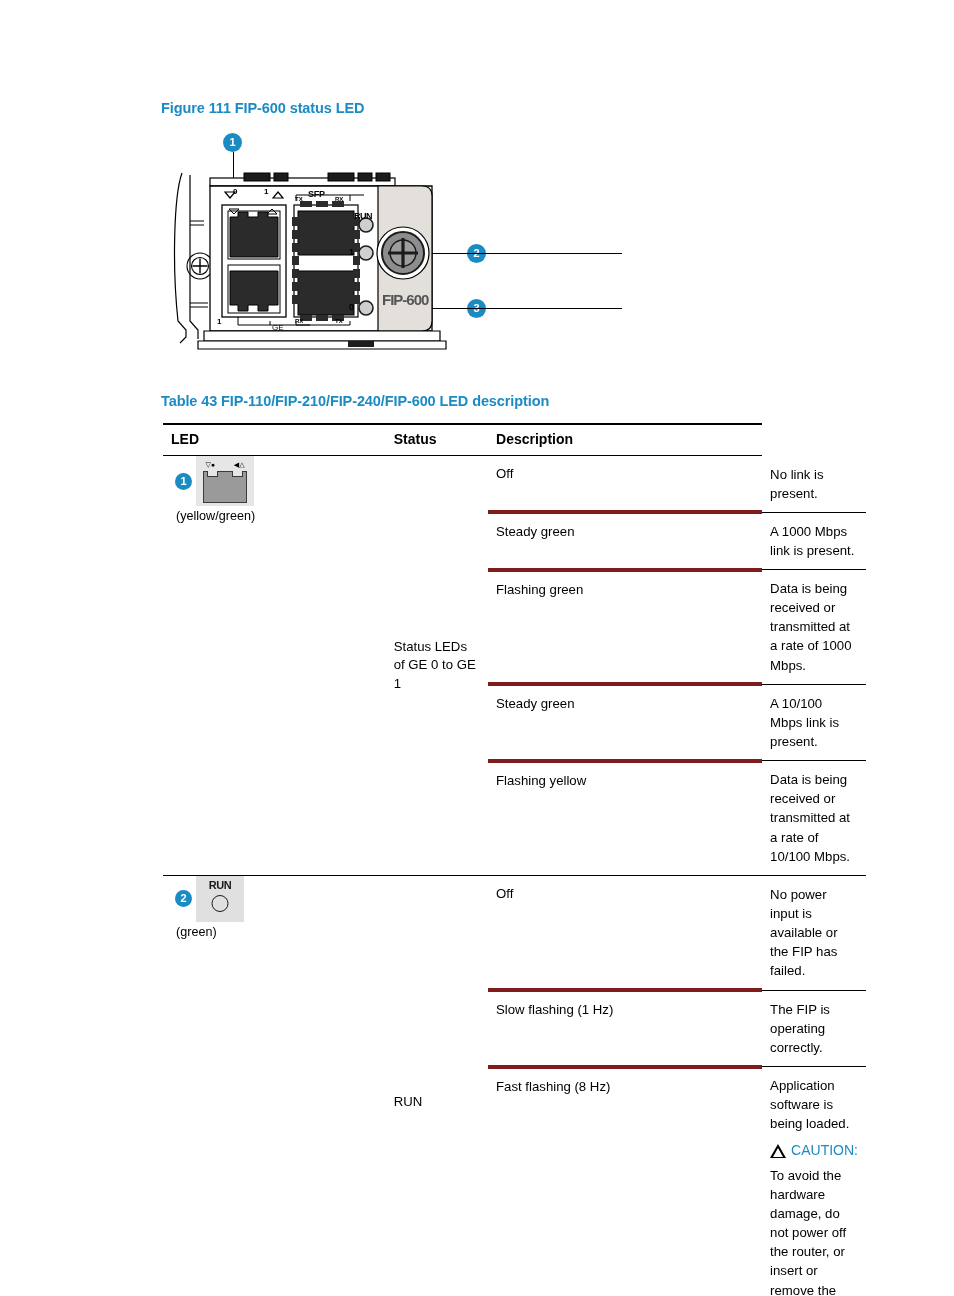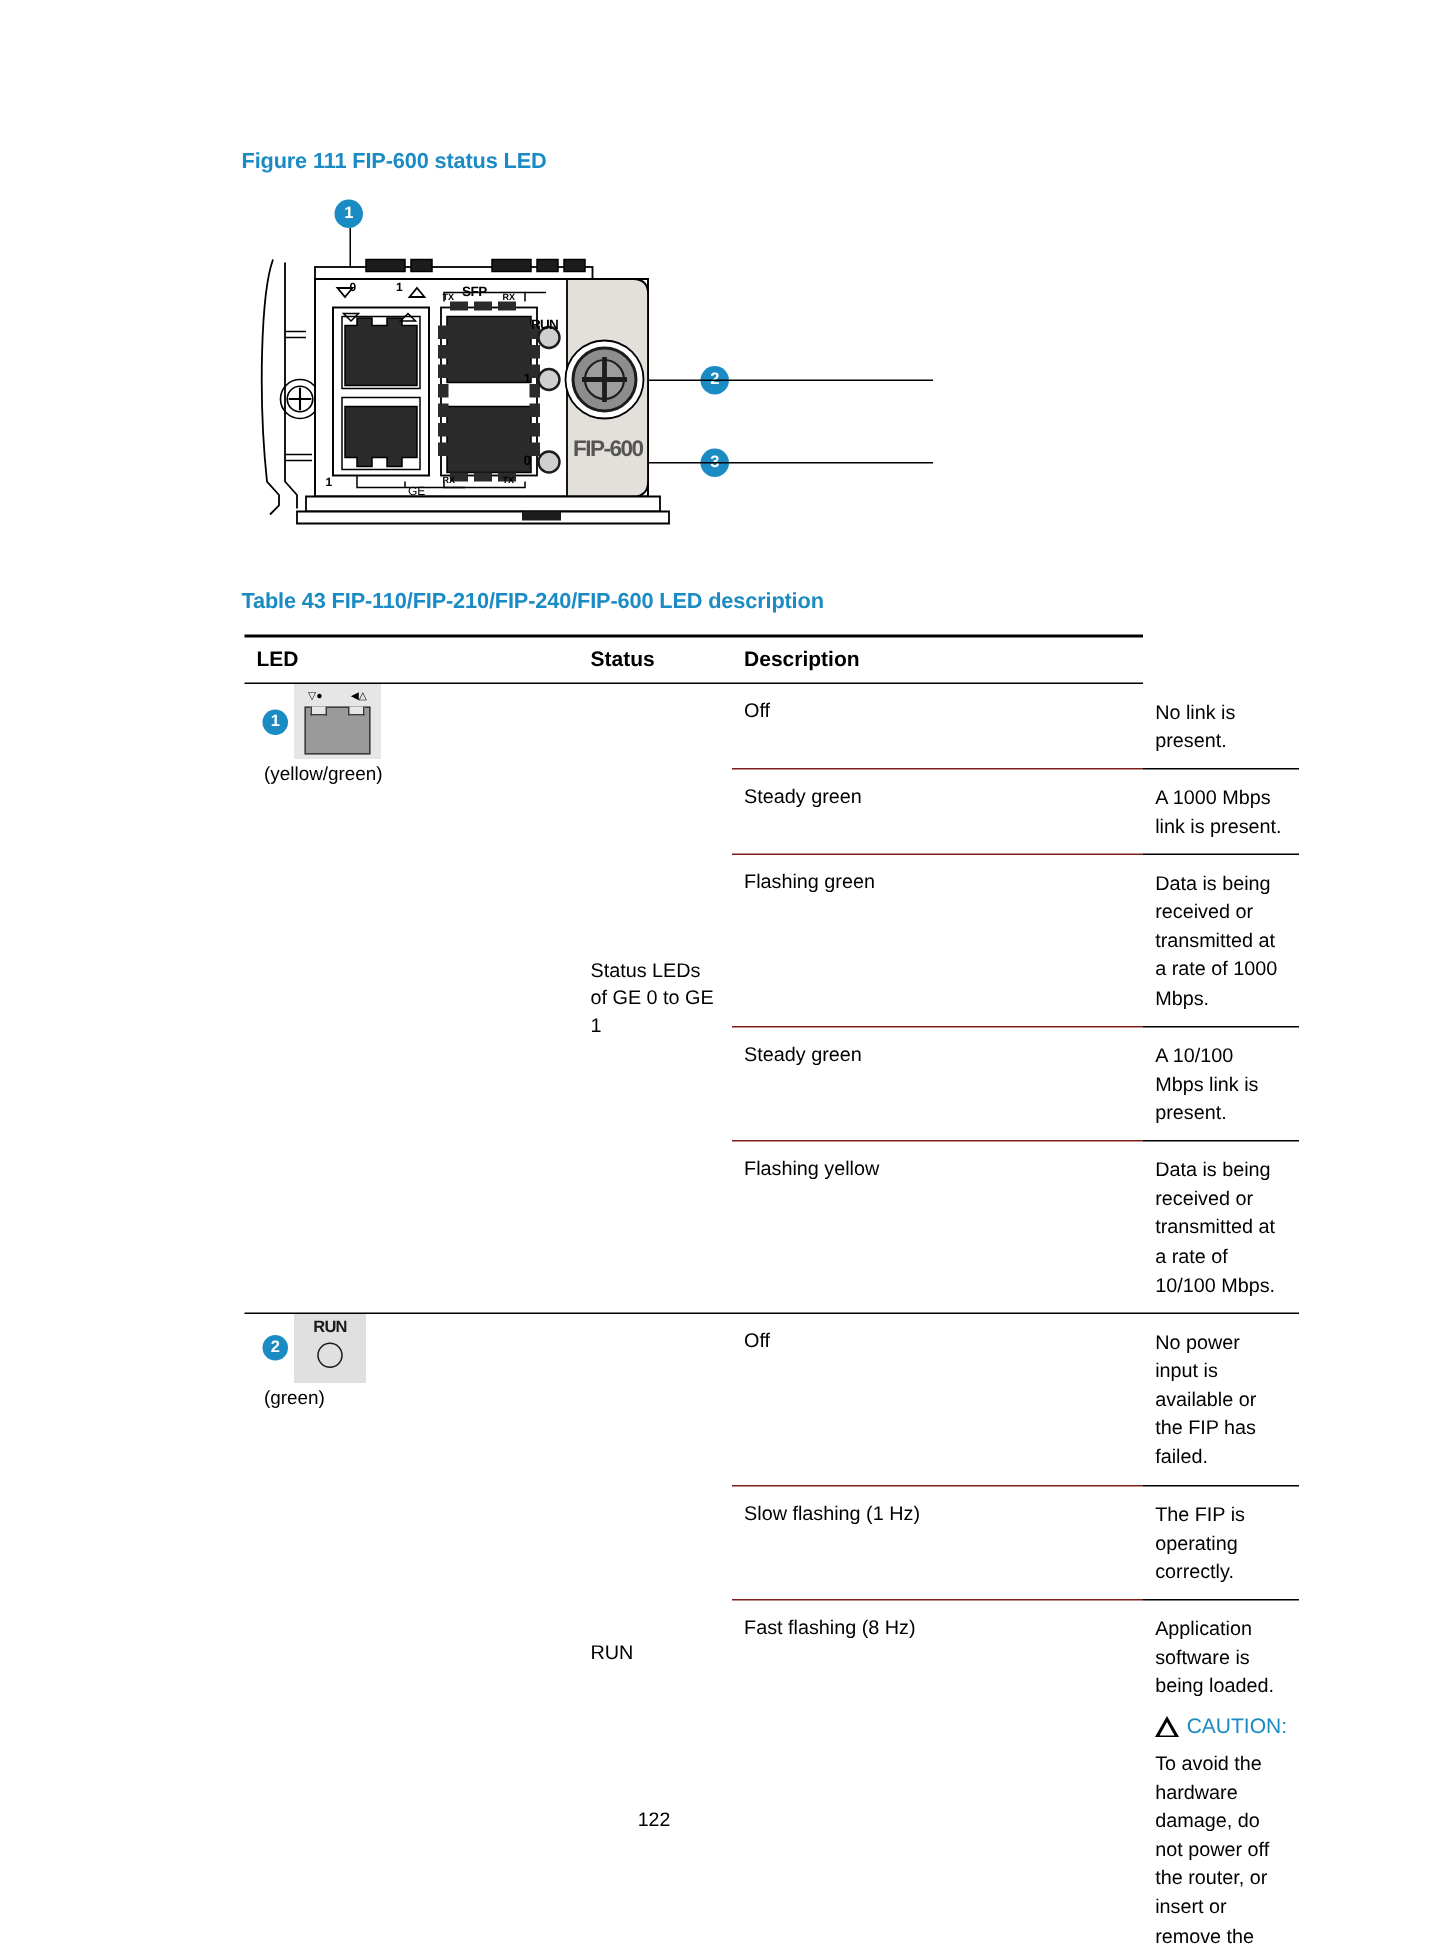--- a/index.html
+++ b/index.html
@@ -128,21 +128,21 @@
     padding: 6px 0 8px 8px;
     border-top: 2.5px solid #000;
     border-bottom: 1.6px solid #000;
   }
   .col-led    { width: 228px; }
   .col-status { width: 122px; }
   .col-desc   { width: 353px; }
 
   td.status-cell {
     padding: 9px 10px 9px 8px;
-    border-bottom: 1px solid #7f1d1d;
+    border-bottom: 4px solid #7f1d1d;
     line-height: 1.35;
   }
   td.desc-cell {
     padding: 9px 8px 9px 8px;
     border-bottom: 1px solid #000;
     line-height: 1.45;
   }
   td.led-cell {
     padding: 0;
     position: relative;
@@ -504,15 +504,14 @@
             <span class="caution-tri"></span>
             <span class="caution-word">CAUTION:</span>
           </div>
           <div class="caution-body">To avoid the hardware damage, do not power off the router, or insert or remove the FIP.</div>
         </td>
       </tr>
 
     </tbody>
   </table>
 
-  <div class="page-number">122</div>
 
 </div>
 
 </body></html>

